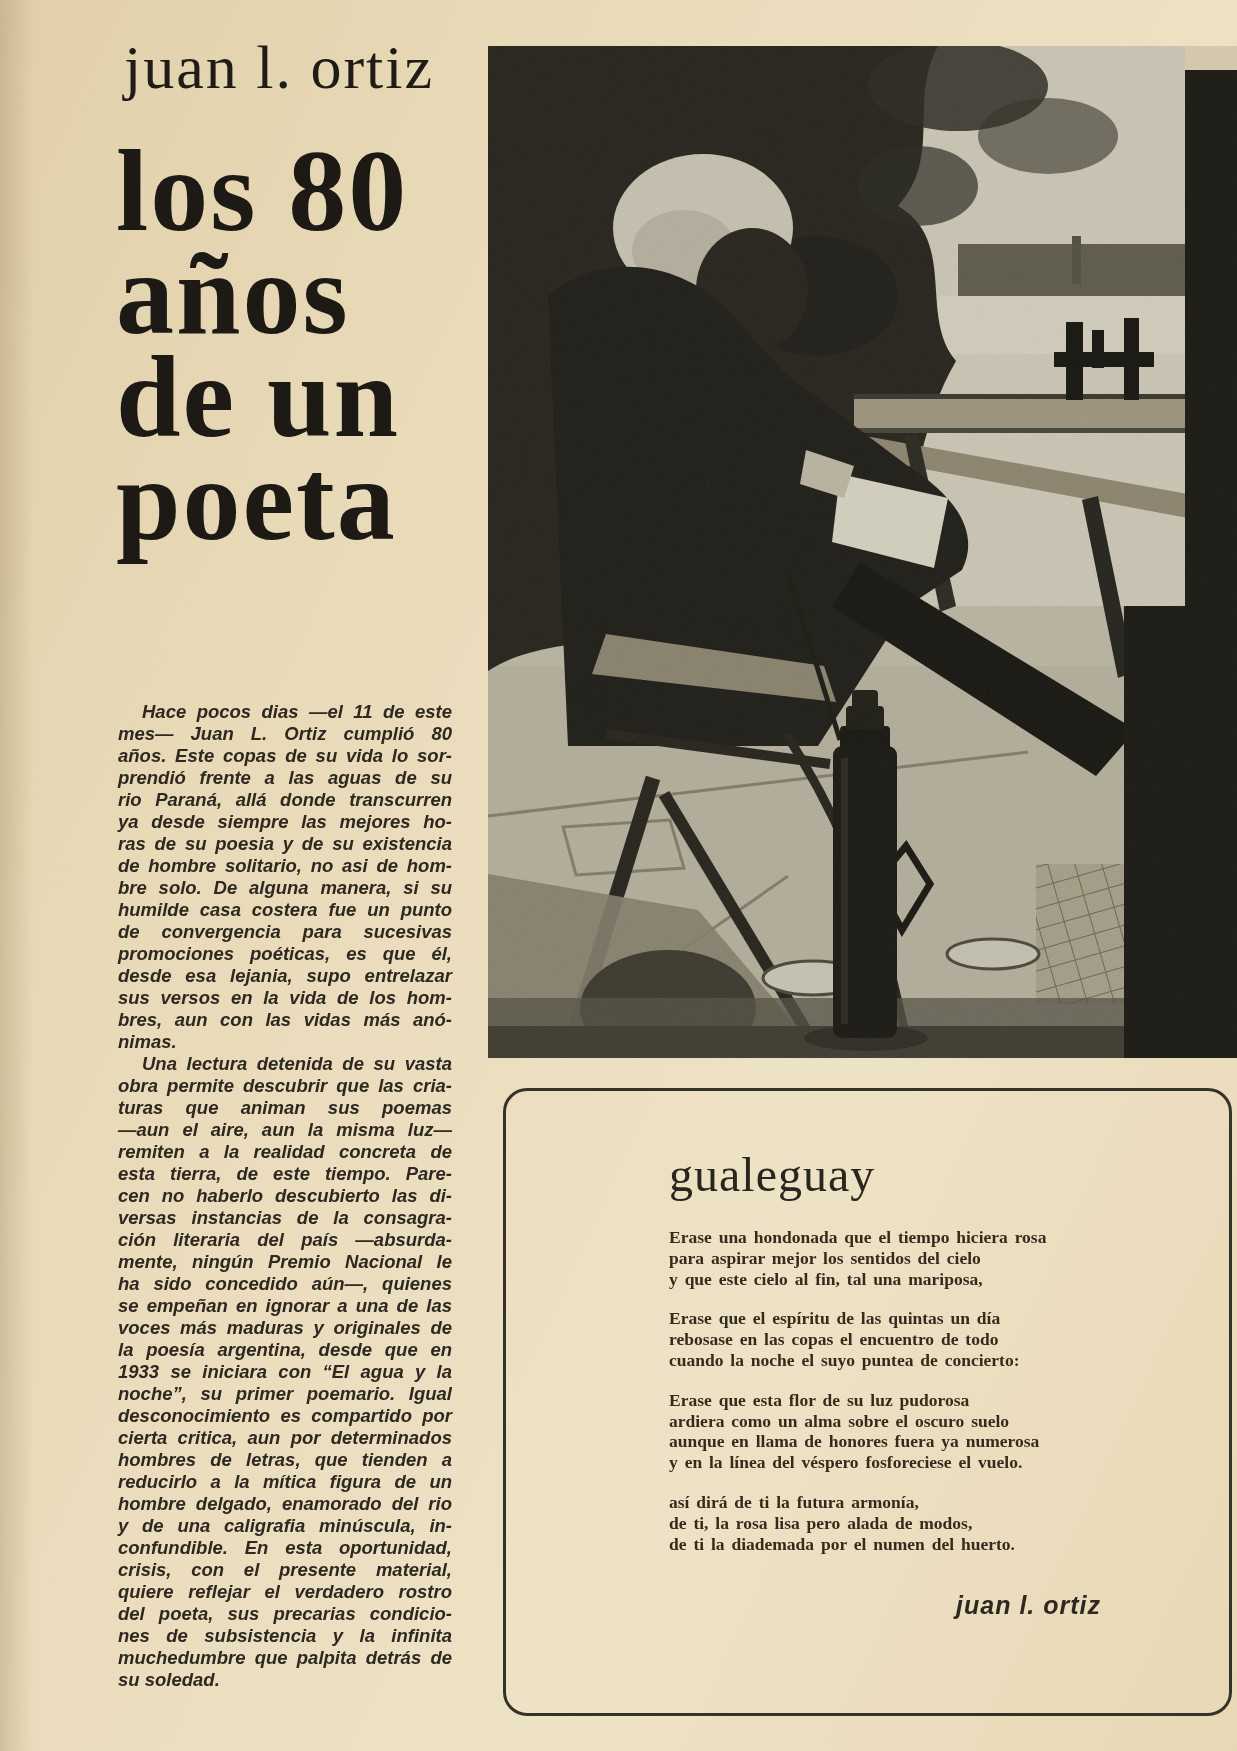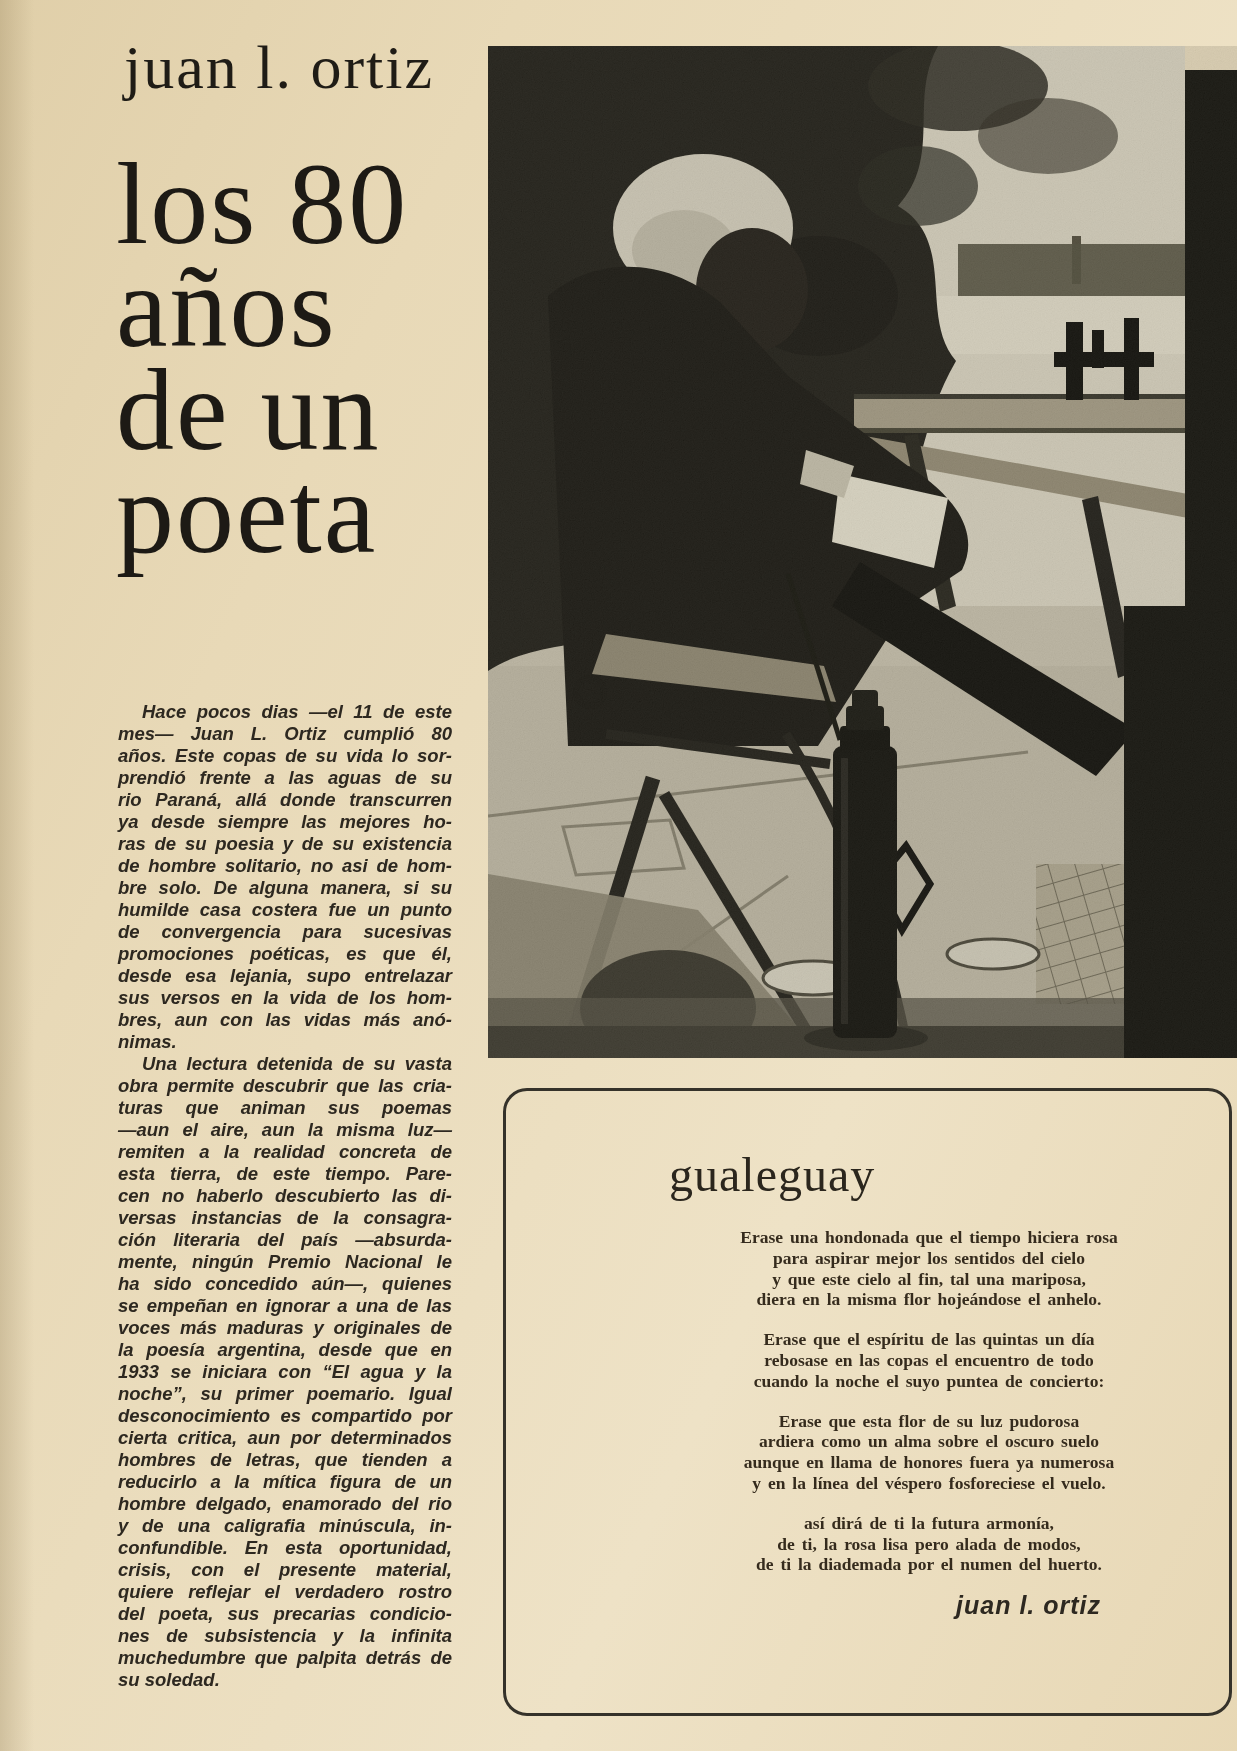--- a/index.html
+++ b/index.html
@@ -16,21 +16,21 @@
   .binding-shade{
     position:absolute;left:0;top:0;width:34px;height:100%;
     background:linear-gradient(to right, rgba(140,120,80,0.28), rgba(140,120,80,0));
   }
   .kicker{
     position:absolute;left:124px;top:34px;
     font-size:62px;line-height:66px;letter-spacing:2px;
     color:#1f1c16;
   }
   .headline{
-    position:absolute;left:116px;top:153px;width:360px;
+    position:absolute;left:116px;top:140px;width:360px;font-weight:bold;
   }
   .headline-line{
     font-size:116px;line-height:103px;letter-spacing:2px;
     color:#1d1a15;
   }
   .article{
     position:absolute;left:118px;top:701px;width:334px;
     font-family:Liberation Sans, sans-serif;
     font-style:italic;font-weight:600;
     font-size:18.5px;color:#2d2820;
@@ -52,21 +52,20 @@
     box-sizing:border-box;
   }
   .poemtitle{
     position:absolute;left:163px;top:58px;
     font-size:48px;line-height:52px;color:#2b261d;letter-spacing:1px;
   }
   .poem{
     position:absolute;left:163px;top:136px;width:520px;
     font-size:17.5px;font-weight:bold;color:#352b1d;
     word-spacing:2.5px;
-    text-align:center;
   }
   .stanza{margin-bottom:19px;}
   .vline{height:20.8px;line-height:20.8px;white-space:nowrap;}
   .sig{
     position:absolute;right:128px;top:500px;
     font-family:"Liberation Sans", sans-serif;
     font-style:italic;font-weight:600;
     font-size:25px;color:#2d2820;letter-spacing:1px;
   }
   .pagenum{
@@ -229,21 +228,20 @@
     </svg>
   </div>
 
   <div class="poembox">
     <div class="poemtitle">gualeguay</div>
     <div class="poem" id="poem">
         <div class="stanza">
           <div class="vline">Erase una hondonada que el tiempo hiciera rosa</div>
           <div class="vline">para aspirar mejor los sentidos del cielo</div>
           <div class="vline">y que este cielo al fin, tal una mariposa,</div>
-          <div class="vline">diera en la misma flor hojeándose el anhelo.</div>
         </div>
         <div class="stanza">
           <div class="vline">Erase que el espíritu de las quintas un día</div>
           <div class="vline">rebosase en las copas el encuentro de todo</div>
           <div class="vline">cuando la noche el suyo puntea de concierto:</div>
         </div>
         <div class="stanza">
           <div class="vline">Erase que esta flor de su luz pudorosa</div>
           <div class="vline">ardiera como un alma sobre el oscuro suelo</div>
           <div class="vline">aunque en llama de honores fuera ya numerosa</div>

